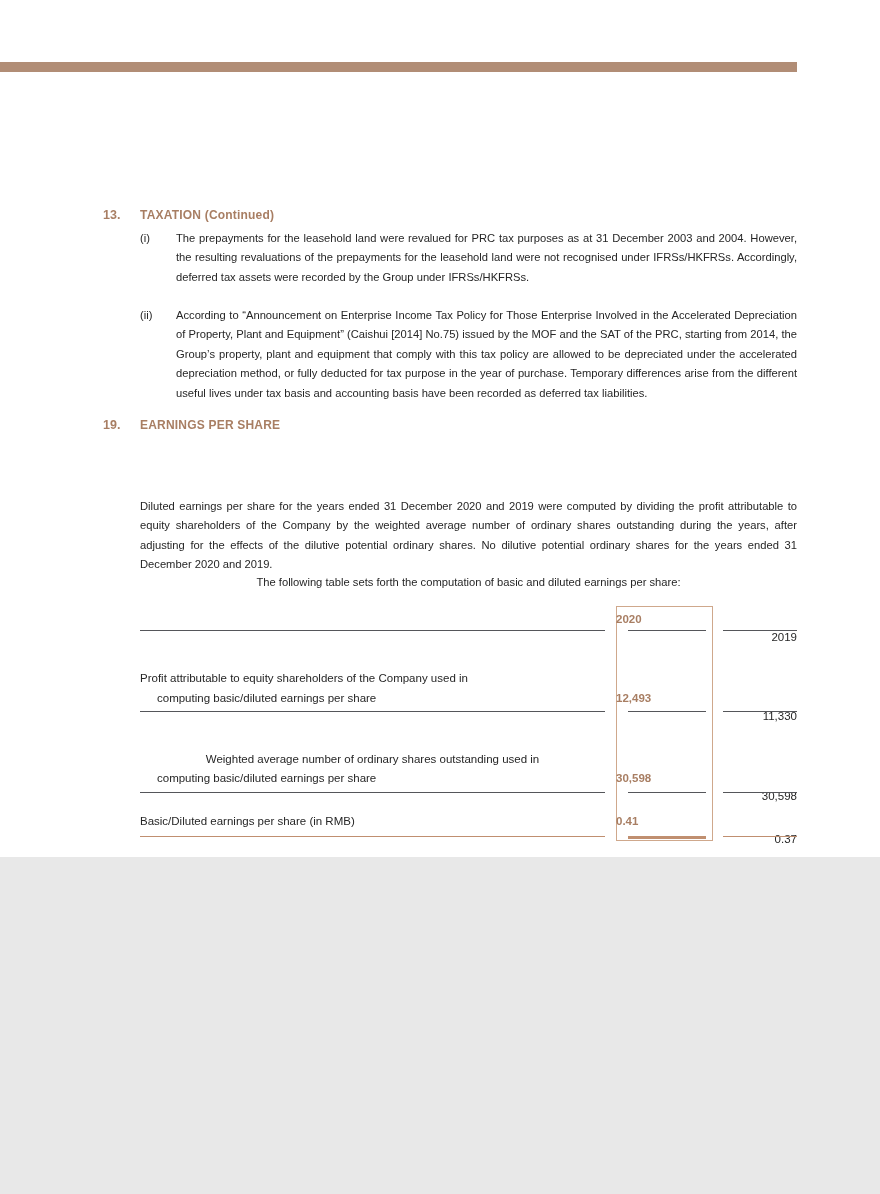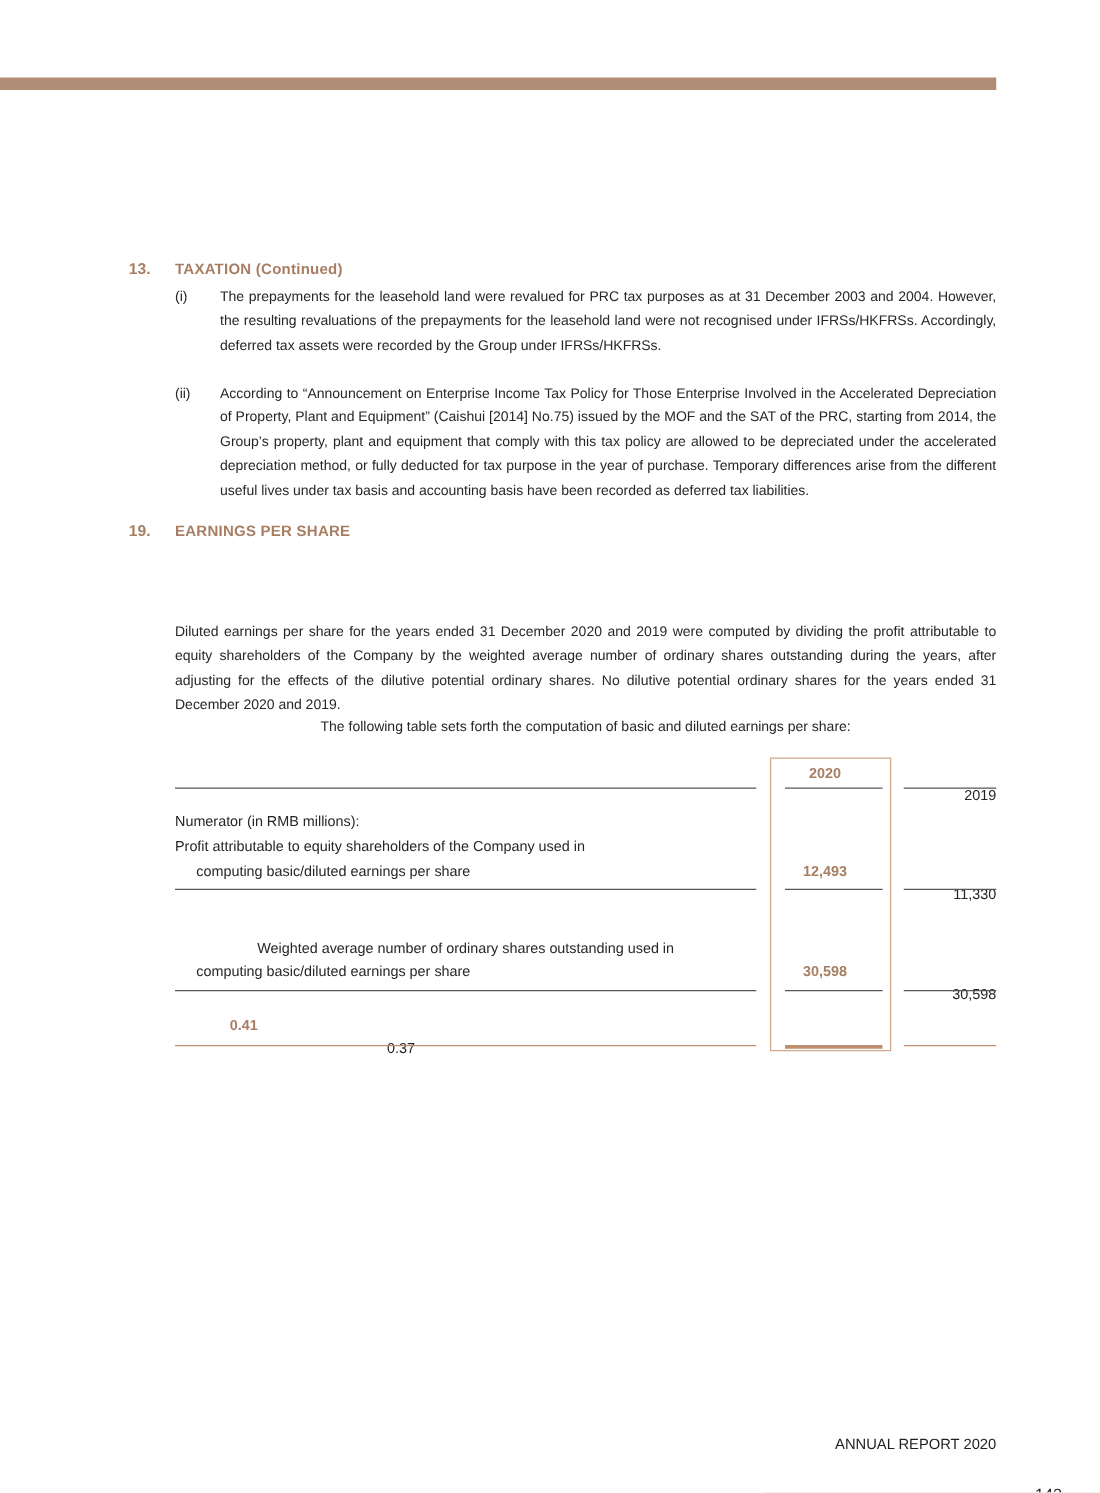--- a/index.html
+++ b/index.html
@@ -1,17 +1,17 @@
 <!DOCTYPE html>
 <html><head>
 <meta charset="utf-8">
 <style>
   html,body{margin:0;padding:0;background:#e8e8e8;}
   .page{
-    position:relative;width:880px;height:1194px;background:#ffffff;
+    position:relative;width:880px;height:857px;background:#ffffff;
     font-family:"Liberation Sans",sans-serif;color:#262626;overflow:hidden;
     margin:0 auto;
   }
   .abs{position:absolute;}
   .top-bar{left:0;top:62px;width:797px;height:10px;background:#b18d76;}
   .sec-num{font-weight:bold;font-size:12.5px;color:#a87e63;line-height:14px;}
   .sec-title{font-weight:bold;font-size:12px;color:#a87e63;line-height:14px;letter-spacing:.2px;}
   .item-label{font-size:11.2px;line-height:19.4px;}
   .body-text{
     font-size:11.2px;line-height:19.4px;text-align:justify;
@@ -23,21 +23,21 @@
   .eps-table{left:140px;top:606px;width:657px;height:242px;}
   .col-box{
     left:476px;top:0;width:97px;height:235px;
     border:1.5px solid #cfa88c;box-sizing:border-box;background:transparent;
   }
   .t-row{display:flex;width:657px;font-size:11.5px;line-height:14px;}
   .t-label{width:465px;color:#262626;}
   .t-label.indent{padding-left:17px;box-sizing:border-box;}
   .t-gap1{width:11px;}
   .t-gap2{width:10px;}
-  .t-2020{width:97px;text-align:center;padding-right:9px;box-sizing:border-box;
+  .t-2020{width:97px;text-align:left;padding-right:9px;box-sizing:border-box;
           color:#a87e63;font-weight:bold;}
   .t-2019{width:74px;text-align:right;color:#262626;margin-top:18px;}
   .hdr .t-2020{font-weight:bold;}
   .hdr .t-2019{font-weight:normal;}
   .rule-row{display:flex;width:657px;align-items:flex-start;}
   .rs-label{width:465px;border-top:1.5px solid #55565a;}
   .rs-2020wrap{width:97px;}
   .rs-2020{margin-left:12px;margin-right:7px;border-top:1.5px solid #55565a;}
   .rs-2019{width:74px;border-top:1.5px solid #55565a;margin-left:10px;}
   .rule-row.brown .rs-label{border-top:1.5px solid #c08f70;}
@@ -82,23 +82,20 @@
 
     <div class="abs rule-row" style="top:24px;">
       <div class="rs-label"></div>
         <div class="t-gap1"></div>
       <div class="rs-2020wrap">
           <div class="rs-2020"></div>
         </div>
       <div class="rs-2019"></div>
     </div>
 
-    <div class="abs t-row" style="top:45px;">
-      <div class="t-label">Numerator (in RMB millions):</div>
-    </div>
 
     <div class="abs t-row" style="top:65px;">
       <div class="t-label">Profit attributable to equity shareholders of the Company used in</div>
     </div>
 
     <div class="abs t-row" style="top:84.5px;">
       <div class="t-label indent">computing basic/diluted earnings per share</div>
       <div class="t-gap1"></div>
       <div class="t-2020">12,493</div>
       <div class="t-gap2"></div>
@@ -130,20 +127,21 @@
     <div class="abs rule-row" style="top:185.5px;">
       <div class="rs-label"></div>
         <div class="t-gap1"></div>
       <div class="rs-2020wrap">
           <div class="rs-2020"></div>
         </div>
       <div class="rs-2019"></div>
     </div>
 
     <div class="abs t-row" style="top:207.5px;">
+      <div class="t-label">Basic/Diluted earnings per share (in RMB)</div>
       <div class="t-gap1"></div>
       <div class="t-2020">0.41</div>
       <div class="t-gap2"></div>
       <div class="t-2019">0.37</div>
     </div>
 
     <div class="abs rule-row brown" style="top:229.5px;">
       <div class="rs-label"></div>
         <div class="t-gap1"></div>
       <div class="rs-2020wrap">

